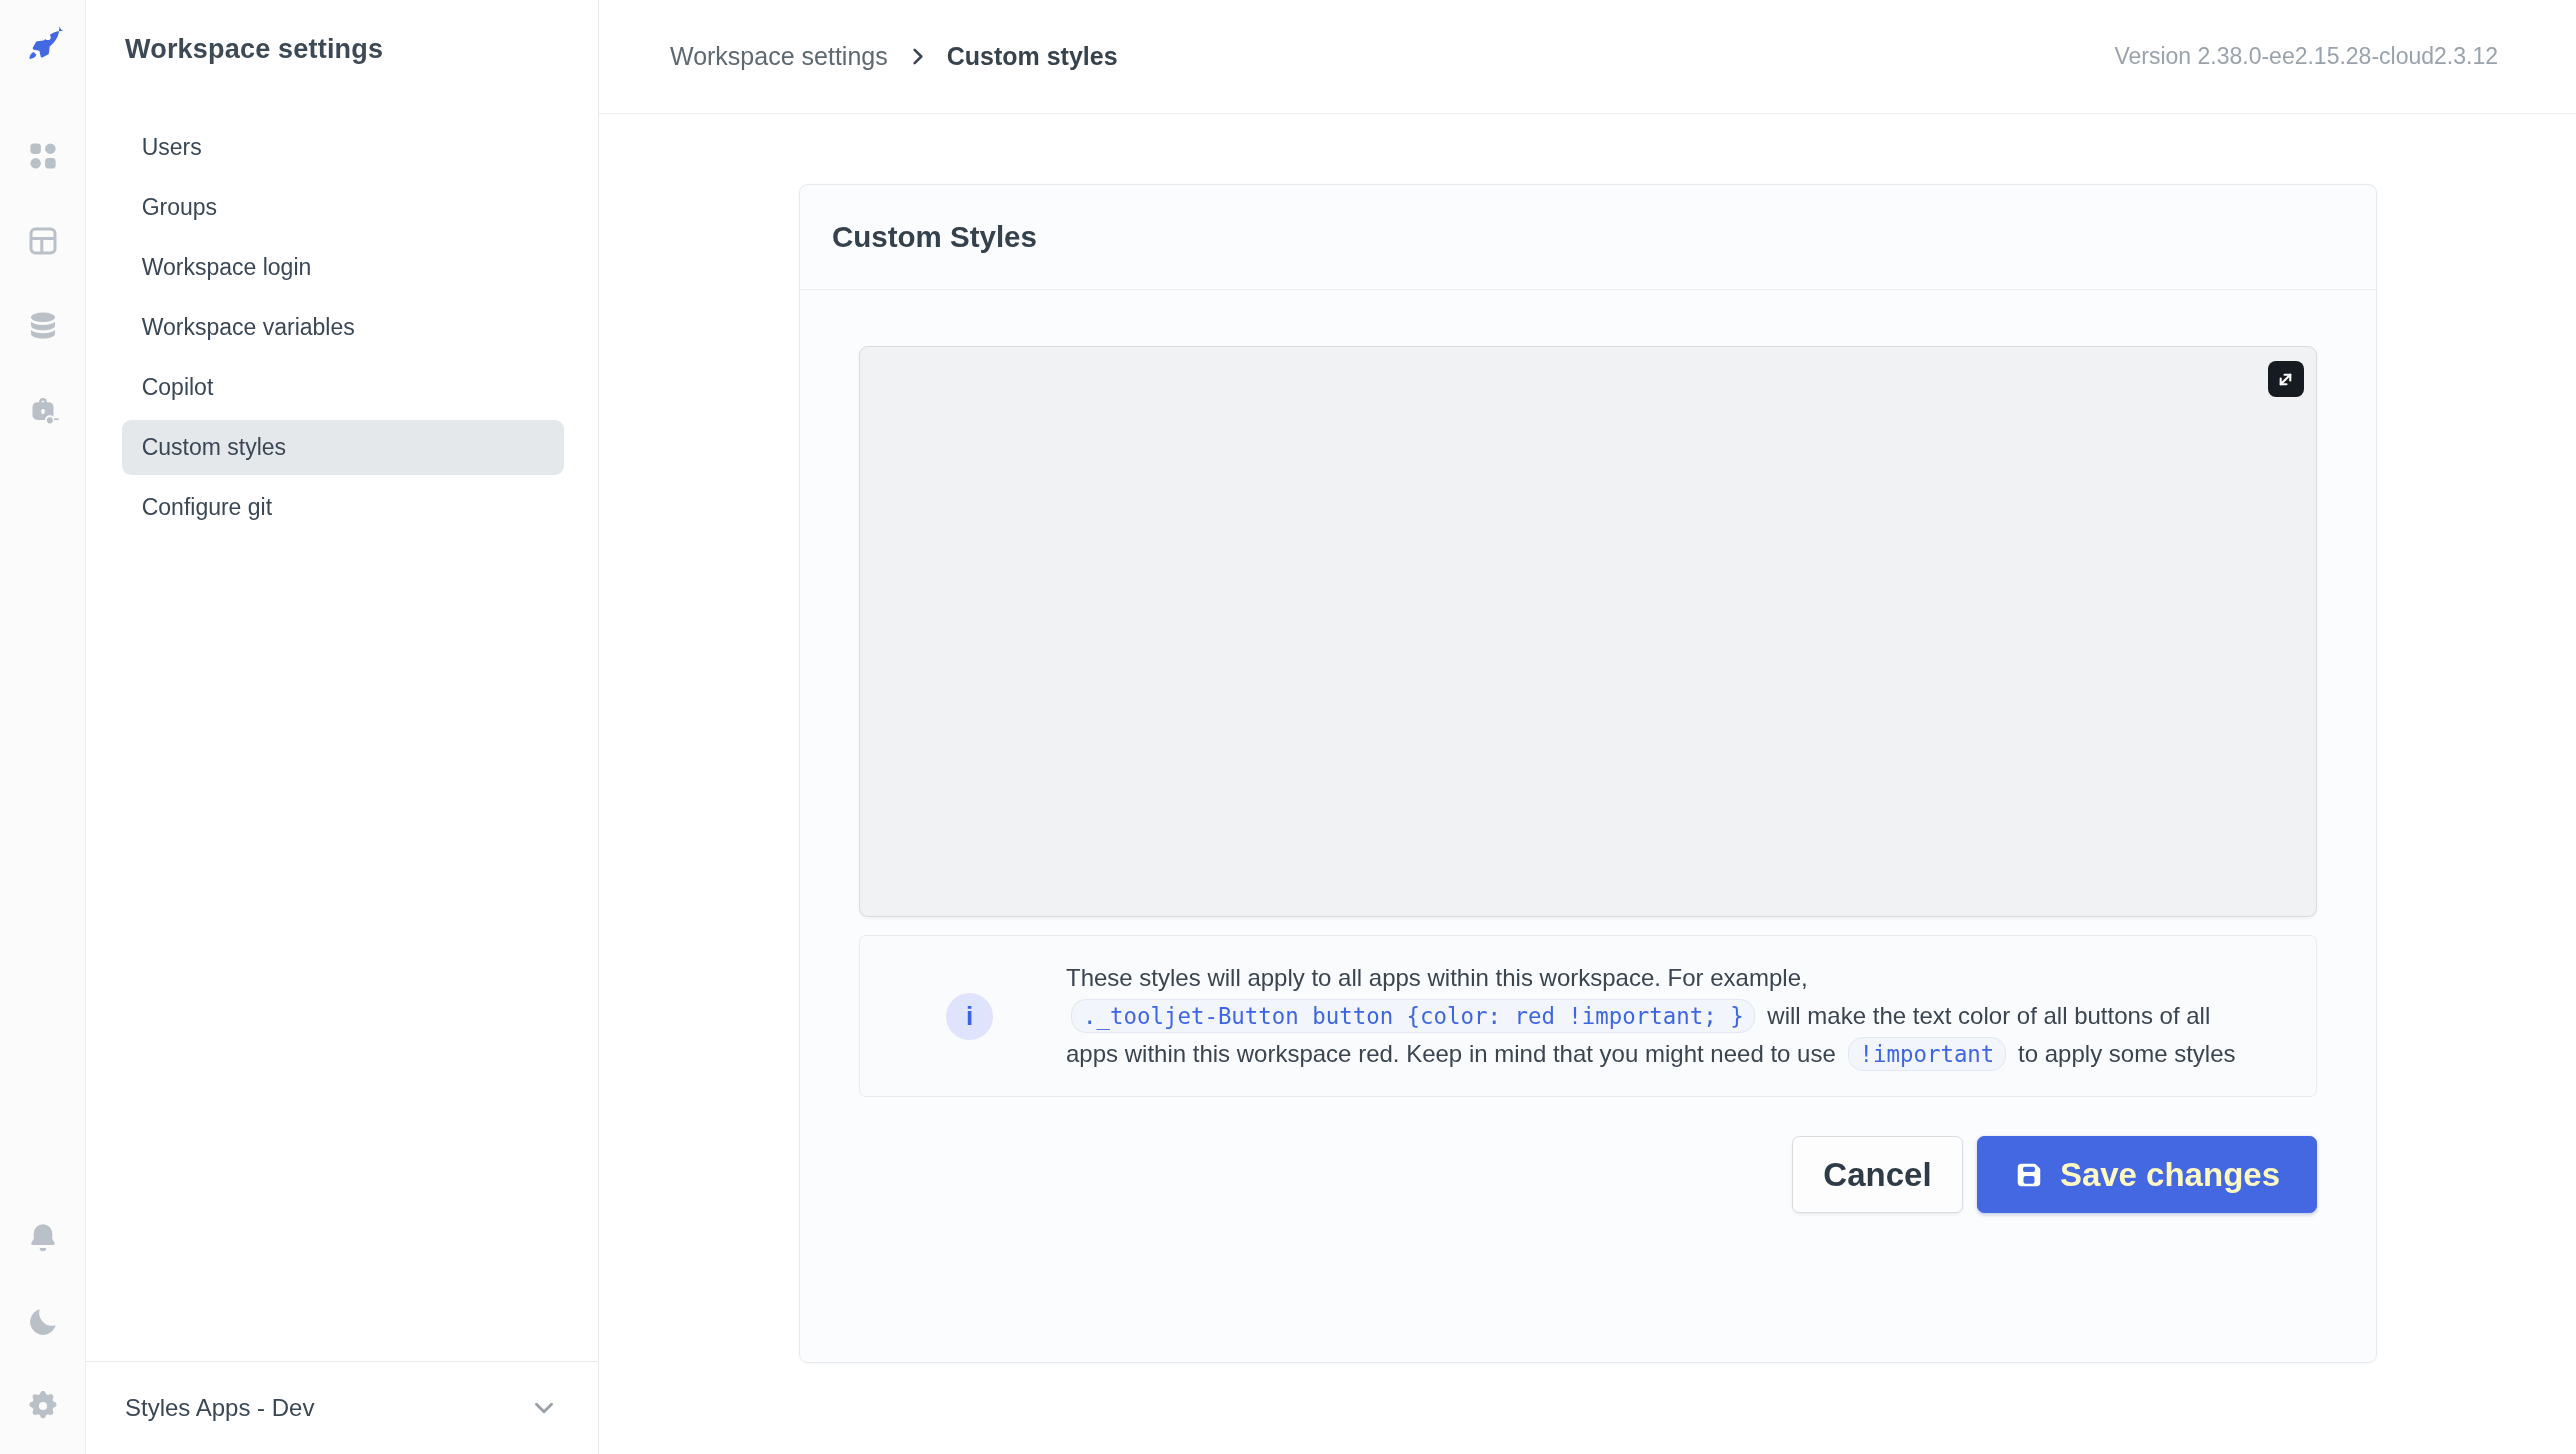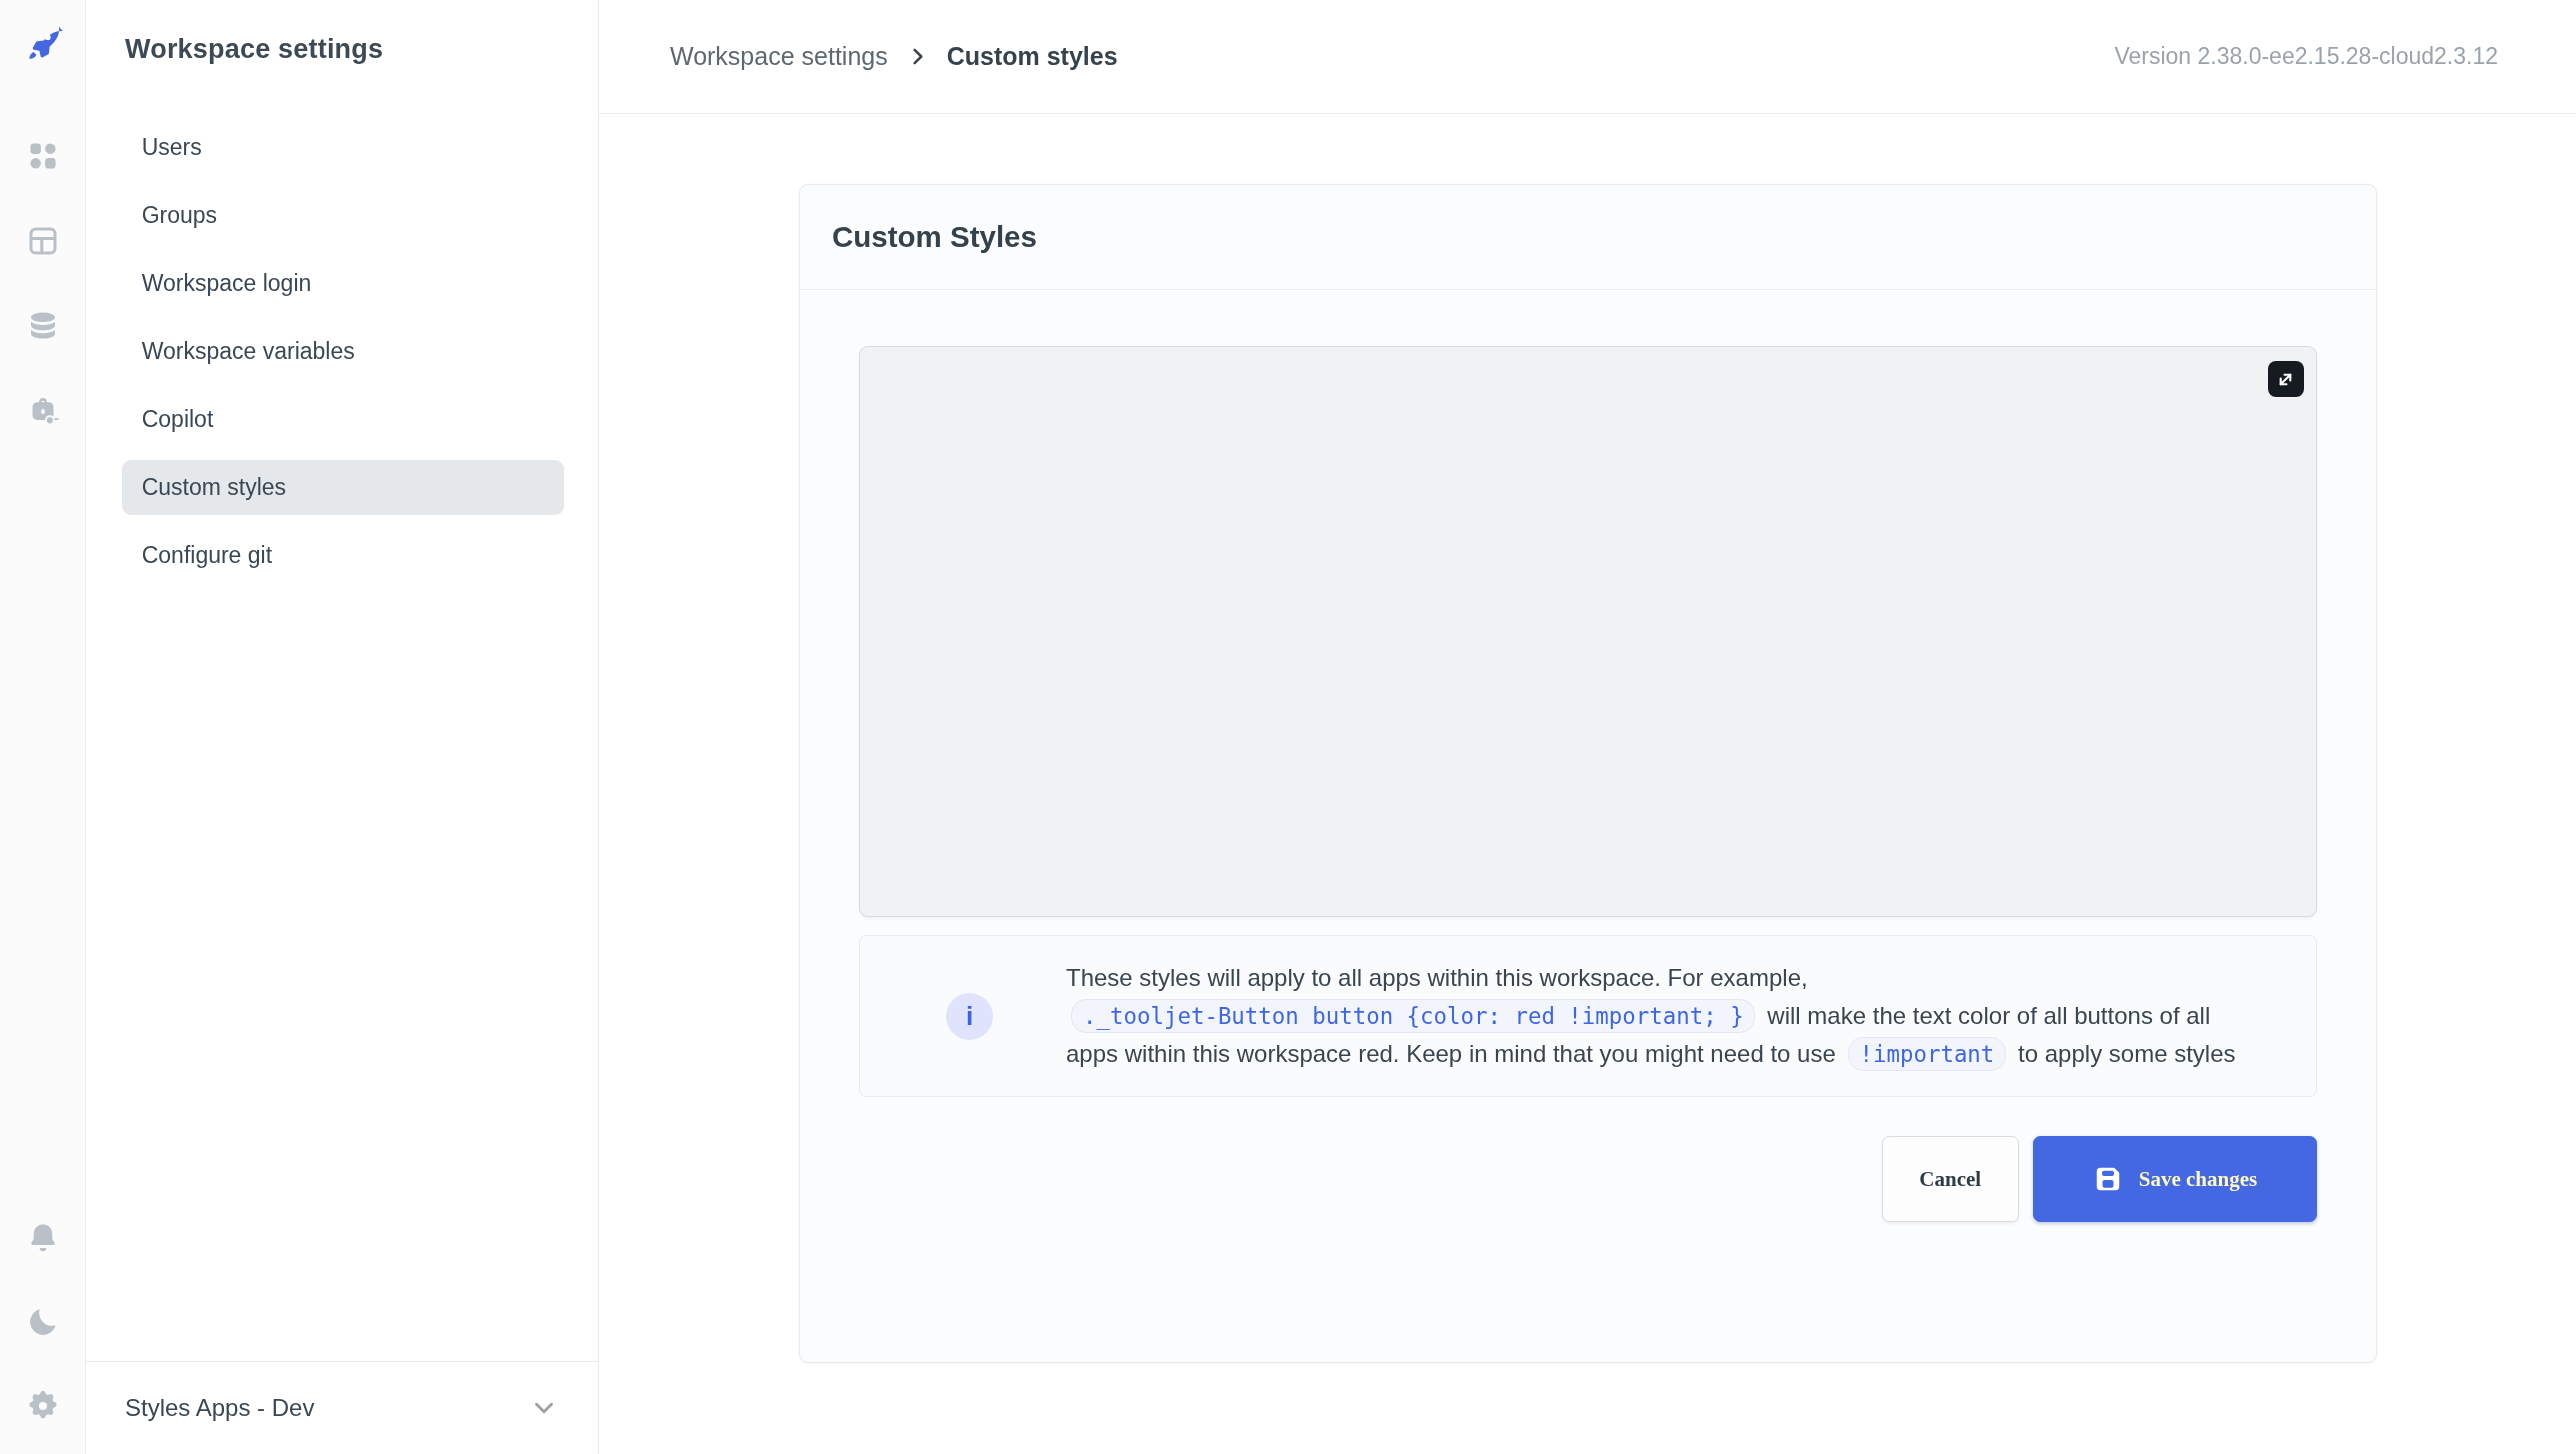--- a/index.html
+++ b/index.html
@@ -24,21 +24,21 @@
   .rail-icon { width:36px; height:36px; color:#b9c0c7; cursor:pointer; }
 
   
   .sidebar {
     width:513px; height:100%; background:#ffffff; border-right:0.9px solid #e7ebef;
     display:flex; flex-direction:column; flex:none;
   }
   .sidebar-title {
     margin:34px 0 0 39px; font-size:27px; font-weight:700; color:#3d4a55; letter-spacing:0.2px;
   }
-  .menu { margin-top:55px; padding:0 34px 0 36px; display:flex; flex-direction:column; gap:13px; }
+  .menu { margin-top:55px; padding:0 34px 0 36px; display:flex; flex-direction:column; gap:5px; }
   .menu-item {
     height:55px; border-radius:9px; display:flex; align-items:center;
     padding:0 19.7px; font-size:23px; color:#3a4754; cursor:pointer;
   }
   .menu-item.active { background:#e5e8eb; }
   .sidebar-footer {
     margin-top:auto; border-top:0.9px solid #e7ebef; height:93px;
     display:flex; align-items:center; justify-content:space-between;
     padding:0 39px; font-size:24px; color:#3a4754; cursor:pointer;
   }
@@ -93,22 +93,22 @@
   }
   .info-text { margin-left:73px; font-size:24px; line-height:38px; color:#3a4550; }
   .code-chip {
     font-family:"DejaVu Sans Mono","Liberation Mono",monospace;
     font-size:22.4px; color:#3e66e2; background:#f2f5fb; border:0.9px solid #e2e8f2;
     border-radius:15px; padding:2.7px 10.7px; margin:0 5.4px; white-space:nowrap;
   }
 
   .actions { margin-top:39px; display:flex; justify-content:flex-end; gap:14.3px; }
   .btn {
-    height:86px; border-radius:7.2px; font-size:21px; font-weight:700;
-    font-family:Liberation Serif, serif; cursor:pointer; display:flex; align-items:center; justify-content:center;
+    height:77px; border-radius:7.2px; font-size:33px; font-weight:700;
+    font-family:Liberation Sans, sans-serif; cursor:pointer; display:flex; align-items:center; justify-content:center;
   }
   .btn-cancel {
     min-width:137px; padding:0 30px; background:#fdfdfe;
     border:0.9px solid #d8dce1; color:#2f3c47; box-shadow:0 1.8px 2.7px rgba(20,30,40,.06);
   }
   .btn-save {
     min-width:284px; padding:0 36px; background:#4368e1; border:0.9px solid #4368e1;
     color:#fef9c3; gap:16px; box-shadow:0 1.8px 3.6px rgba(40,60,160,.25);
   }
   .btn-save svg { width:30px; height:30px; }

